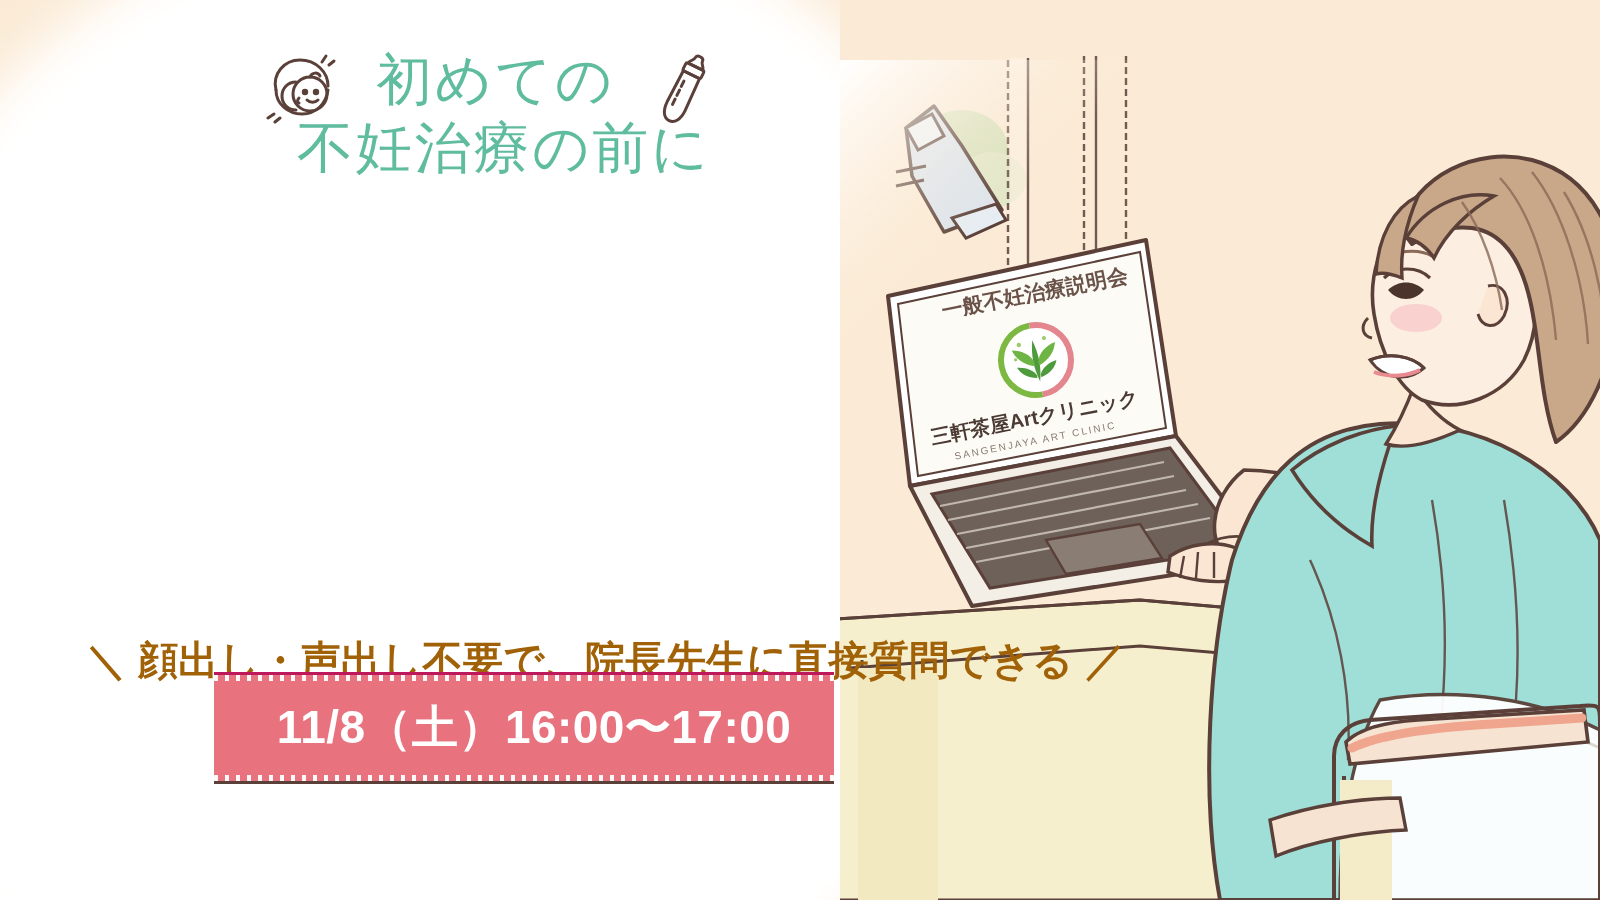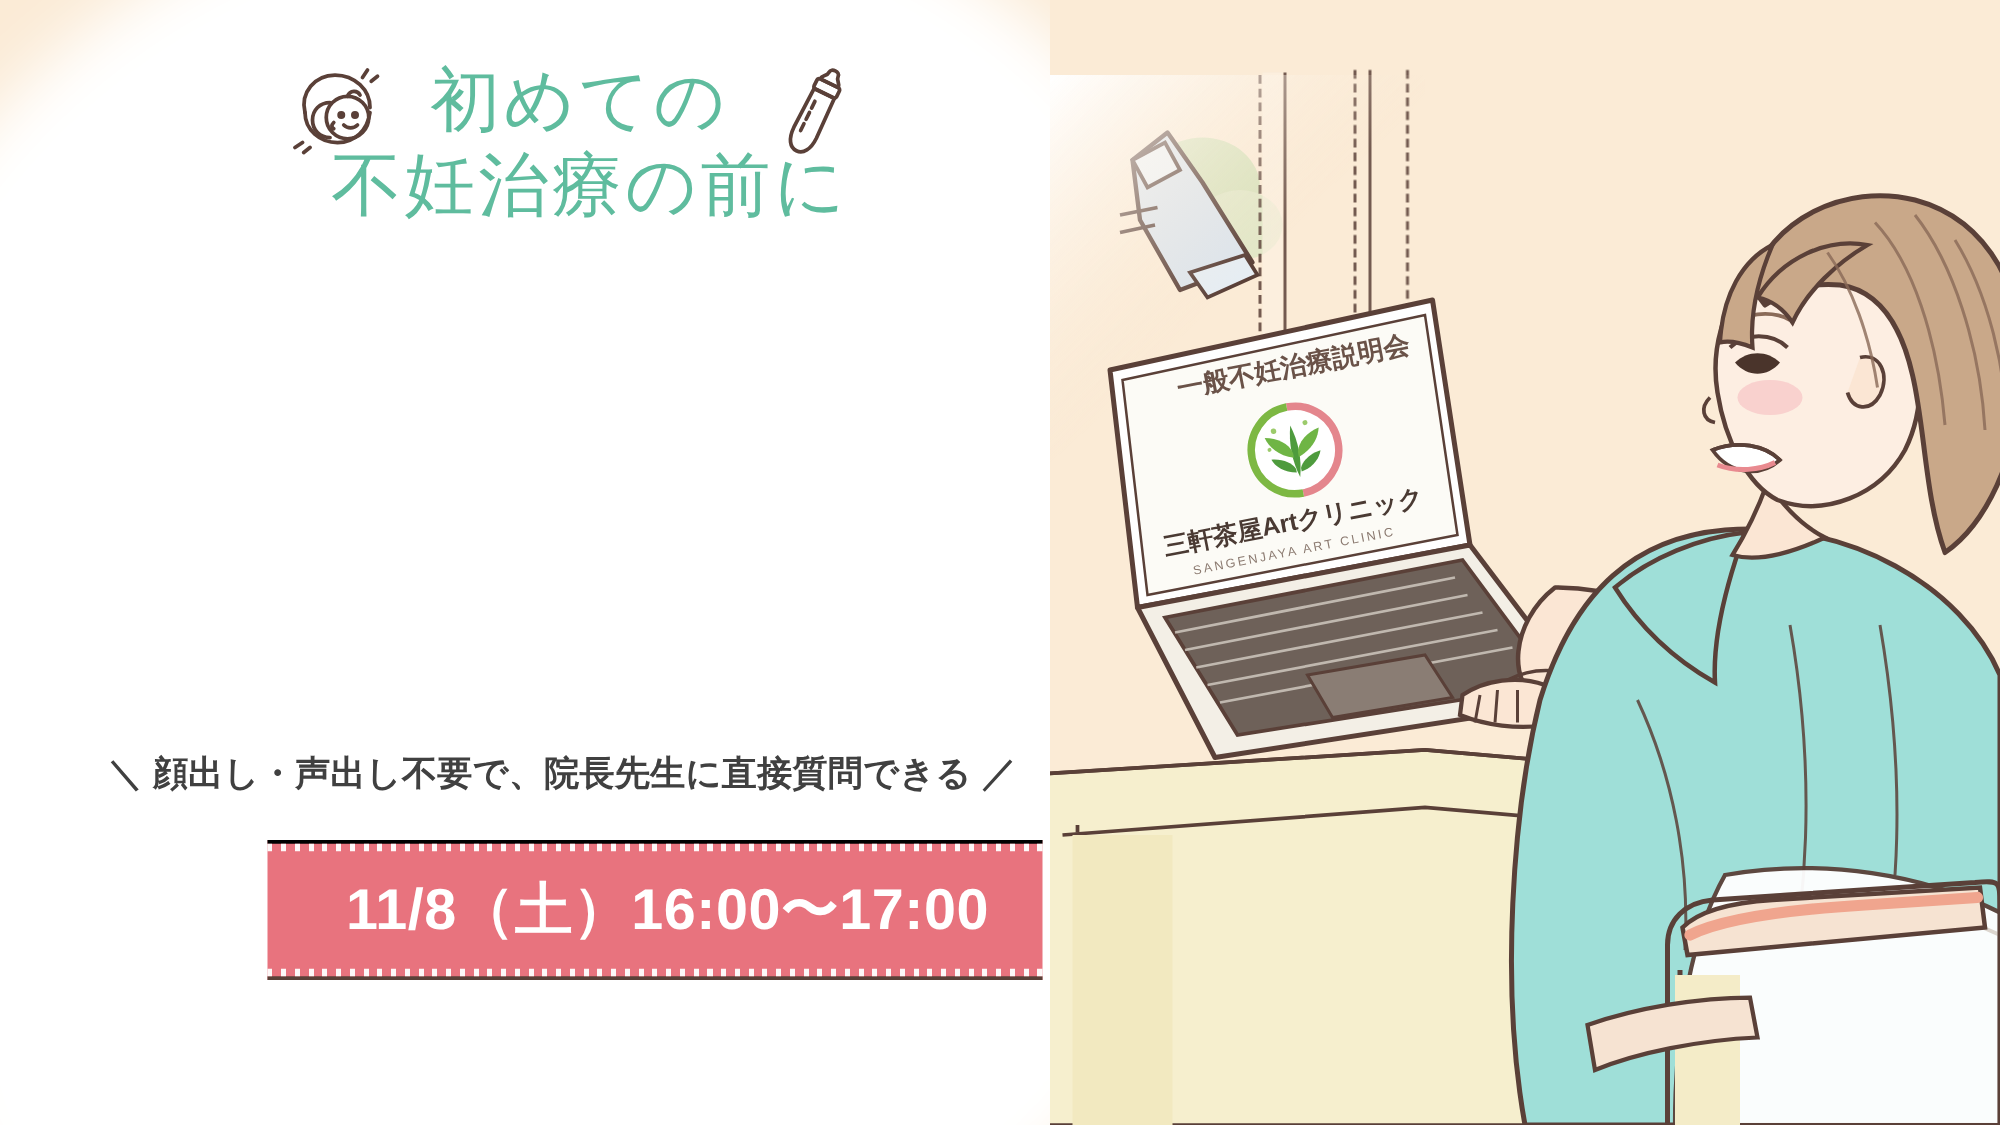--- a/index.html
+++ b/index.html
@@ -37,21 +37,21 @@
     filter:blur(30px);
   }
 
   
   .illu{ position:absolute; right:0; top:0; width:760px; height:900px; }
   .illu svg{ display:block; width:100%; height:100%; }
 
   
   .eyebrow{
     position:absolute;
-    left:232px; top:46px;
+    left:264px; top:46px;
     width:560px; height:170px;
   }
   .eyebrow-line{
     color:#5FBC9E;
     font-size:56px;
     font-weight:400;
     letter-spacing:.05em;
     line-height:1.22;
     white-space:nowrap;
   }
@@ -100,37 +100,37 @@
     font-size:82px;
     font-weight:700;
     color:#EE8A93;
     letter-spacing:.055em;
     line-height:1.05;
   }
 
   
   .subcopy{
     position:absolute;
-    left:86px; top:600px;
+    left:86px; top:633px;
     width:880px;
-    color:#404040;
-    font-size:28px;
+    color:#a16207;
+    font-size:40px;
     font-weight:700;
     letter-spacing:.01em;
     white-space:nowrap;
   }
 
   
   .date-banner{
     position:absolute;
     left:214px; top:672px;
     width:620px; height:112px;
     background:#E8737E;
     display:flex; align-items:center; justify-content:center;
-    border-top:3px solid #000000;
+    border-top:3px solid #be185d;
     border-bottom:3px solid #5a4038;
     padding-left:20px;
   }
   .date-banner::before,
   .date-banner::after{
     content:"";
     position:absolute;
     left:0; right:0;
     height:6px;
     background:

